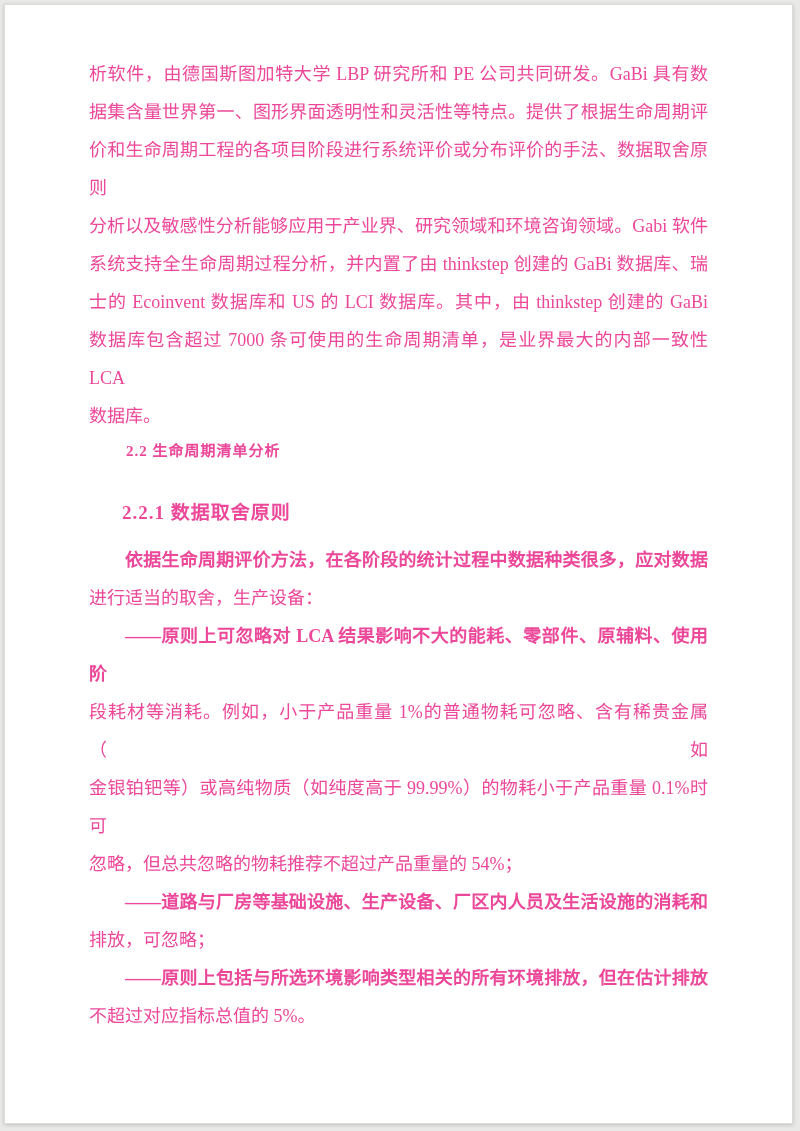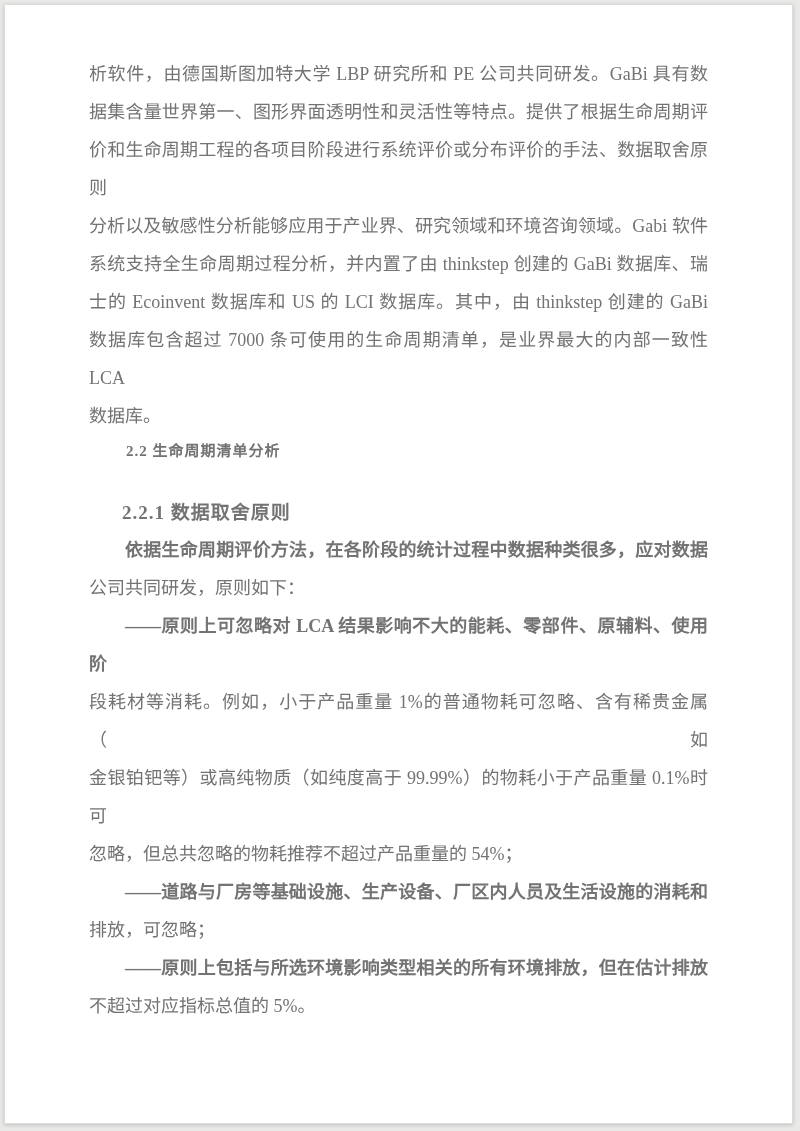--- a/index.html
+++ b/index.html
@@ -22,21 +22,21 @@
     top: 4px;
     width: 789px;
     height: 1120px;
     background: #ffffff;
     border: 1px solid #dcdcda;
     box-shadow: 0 1px 4px rgba(0,0,0,0.18);
     box-sizing: border-box;
   }
   .content {
     padding: 50px 84px 0 84px;
-    color: #737373;
+    color: #ec4899;
     font-size: 18px;
   }
   .para { margin: 0; }
   .line {
     line-height: 38px;
     text-align: justify;
     text-align-last: justify;
     white-space: normal;
   }
   .para .line:last-of-type {
@@ -48,21 +48,21 @@
   }
   .h-sec {
     padding-left: 37px;
     font-size: 15px;
     font-weight: bold;
     line-height: 32px;
     letter-spacing: 1px;
   }
   .h-sub {
     margin-top: 32px;
-    margin-bottom: 4px;
+    margin-bottom: 14px;
     padding-left: 33px;
     font-size: 19px;
     font-weight: bold;
     line-height: 28px;
     letter-spacing: 1px;
   }
 </style>
 </head>
 <body>
 
@@ -90,21 +90,21 @@
         </div>
 
       <div class="h-sec">2.2 生命周期清单分析</div>
 
       <div class="h-sub">2.2.1 数据取舍原则</div>
 
       <div class="para indented">
 
           <div class="line">依据生命周期评价方法，在各阶段的统计过程中数据种类很多，应对数据</div>
 
-          <div class="line">公司共同研发，原则如下：</div>
+          <div class="line">进行适当的取舍，生产设备：</div>
         </div>
 
       <div class="para indented">
 
           <div class="line">——原则上可忽略对 LCA 结果影响不大的能耗、零部件、原辅料、使用阶</div>
 
           <div class="line">段耗材等消耗。例如，小于产品重量 1%的普通物耗可忽略、含有稀贵金属（如</div>
 
           <div class="line">金银铂钯等）或高纯物质（如纯度高于 99.99%）的物耗小于产品重量 0.1%时可</div>
 

